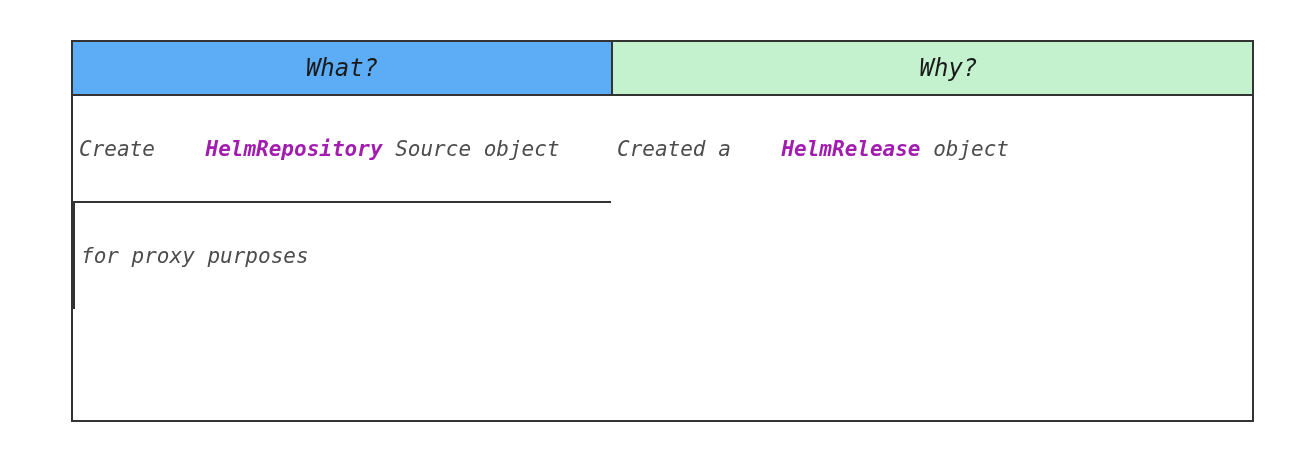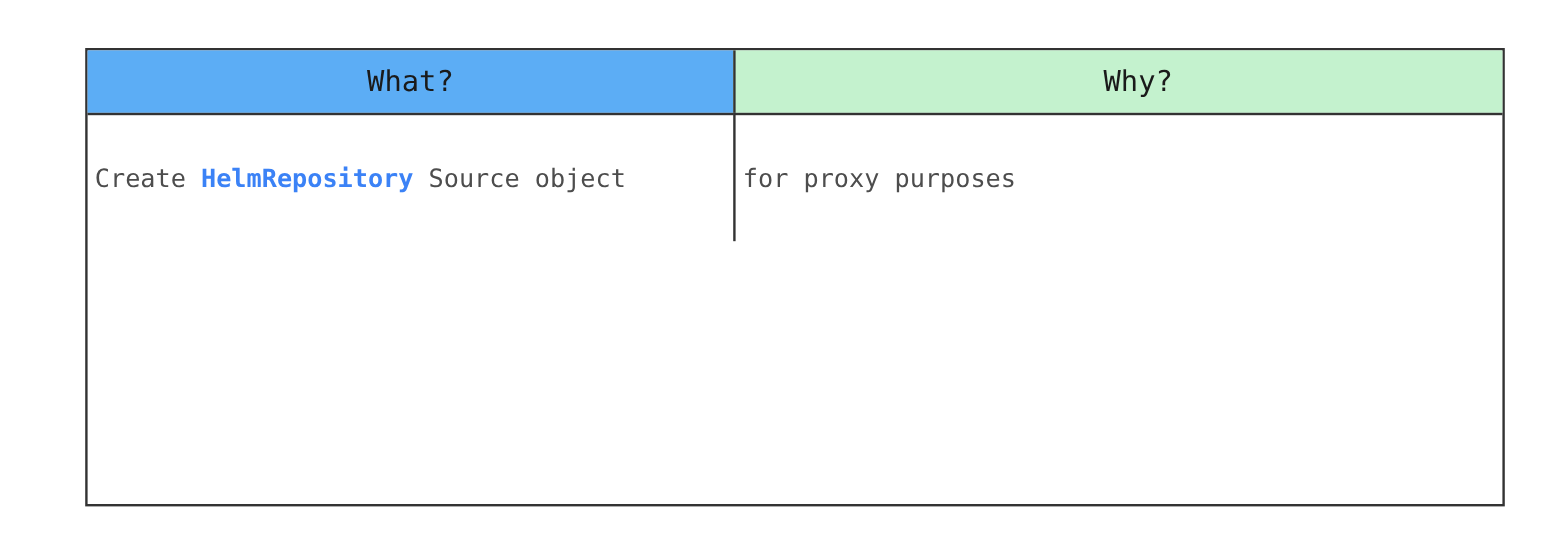--- a/index.html
+++ b/index.html
@@ -11,20 +11,21 @@
   html,body{
     width:1298px; height:462px;
     background:#ffffff;
     overflow:hidden;
     font-family:"DejaVu Sans Mono","Liberation Mono",monospace;
   }
   .canvas{
     position:relative;
     width:1298px; height:392px;
     background:#ffffff;
+    font-style:italic;
   }
   .tbl{
     position:absolute;
     left:71px; top:40px;
     display:grid;
     grid-template-columns:538px 641px;
     grid-template-rows:52px 107px 108px 111px;
     border:2px solid var(--border);
     background:#ffffff;
   }
@@ -44,38 +45,41 @@
     color:var(--header-text);
     letter-spacing:0;
   }
   .bcell{
     font-size:21px;
     line-height:24px;
     color:var(--body-text);
     padding:0 12px 0 6px;
   }
   .bcell .txt{ display:block; }
-  .bcell b{ font-weight:bold; color:#3b82f6; }
+  .bcell b{ font-weight:bold; color:#a21caf;margin-left:38px; }
 </style>
 </head>
 <body>
 
 <div class="canvas">
   <div class="tbl">
 
     <div class="cell hcell row-header col-first" style="background: rgb(92, 173, 245);">
       <span>What?</span>
     </div>
     <div class="cell hcell row-header" style="background: rgb(196, 242, 206); padding-left: 32px;">
       <span>Why?</span>
     </div>
 
     <div class="cell bcell col-first">
       <span class="txt">Create <b>HelmRepository</b> Source object</span>
     </div>
 
+    <div class="cell bcell col-first">
+      <span class="txt">Created a <b>HelmRelease</b> object</span>
+    </div>
 
     <div class="cell bcell">
       <span class="txt">for proxy purposes</span>
     </div>
 
   </div>
 </div>
 
 </body></html>

